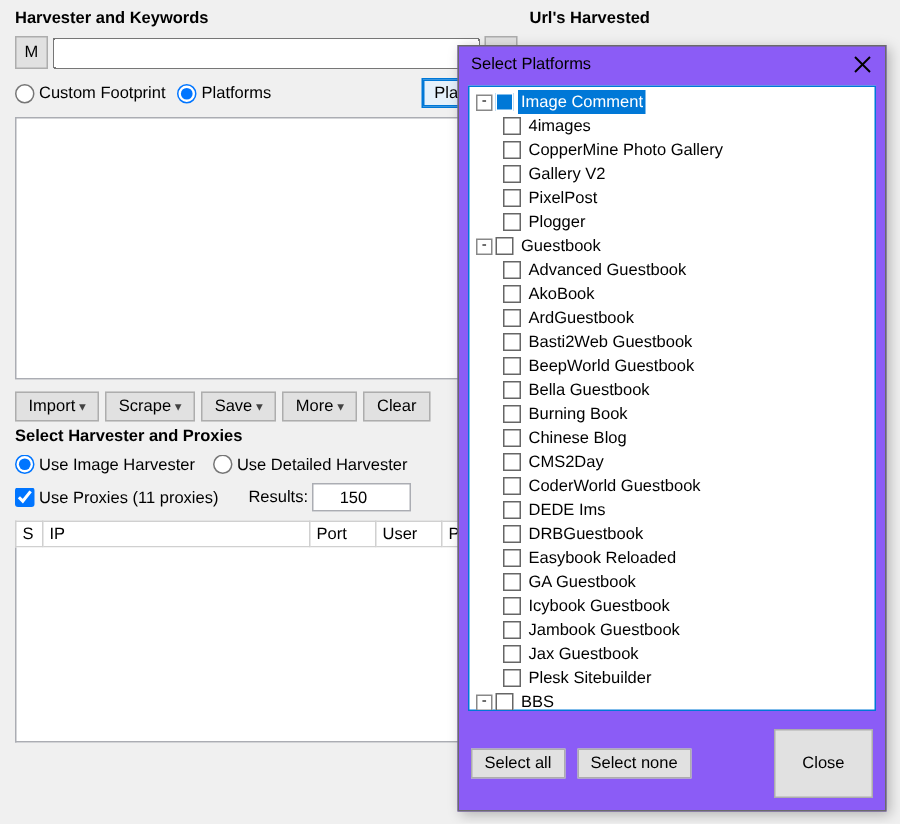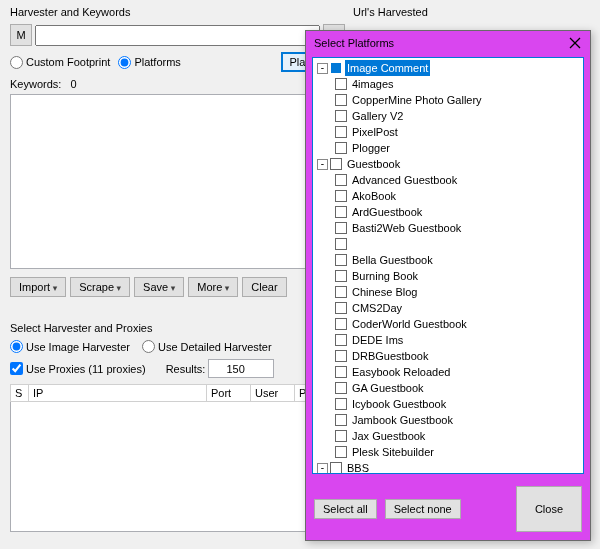--- a/index.html
+++ b/index.html
@@ -8,21 +8,21 @@
     font-family: Arial, sans-serif;
     font-size: 11px;
     background: #f0f0f0;
     color: #000;
     width: 600px;
     height: 549px;
     overflow: hidden;
     position: relative;
   }
   .panel-heading {
-    font-weight: normal;
+    font-weight: bold;
     font-size: 11px;
     padding: 4px 0 6px 0;
   }
   .left-col {
     position: absolute;
     left: 10px;
     top: 2px;
     width: 335px;
   }
   .right-col {
@@ -77,21 +77,21 @@
   .keywords-box {
     width: 100%;
     height: 175px;
     background: #fff;
     border: 1px solid #abadb3;
     margin-bottom: 8px;
   }
   .btn-row {
     display: flex;
     gap: 4px;
-    margin-bottom: 21px;
+    margin-bottom: 0;
   }
   .btn-drop::after { content: " ▾"; font-size: 9px; opacity: .7; }
 
   .harvester-panel .row3 {
     display:flex; gap:12px; align-items:center; margin-bottom:6px;
   }
   .harvester-panel .row4 {
     display:flex; gap:20px; align-items:center; margin-bottom:6px;
   }
   .results-input {
@@ -106,21 +106,21 @@
     background:#fff; border:1px solid #d0d0d0; text-align:left;
     font-weight:normal; padding:2px 4px; font-size:11px;
   }
   .tbl-wrap { height:130px; background:#fff; border:1px solid #abadb3; border-top:none; }
 
   
   .modal {
     position: absolute;
     left: 305px; top: 30px;
     width: 286px; height: 511px;
-    background: #d946ef;
+    background: #8b5cf6;
     border: 1px solid #6a6a6a;
     box-shadow: 2px 2px 8px rgba(0,0,0,.25);
     display:flex; flex-direction:column;
   }
   .modal-title {
     display:flex; align-items:center; justify-content:space-between;
     padding: 5px 8px 5px 8px;
     font-size:11px;
   }
   .close-x { width:14px; height:14px; stroke:#000; cursor:pointer; }
@@ -188,25 +188,20 @@
       <span>Custom Footprint</span>
     </label>
     <label class="radio-lbl">
       <input type="radio" name="fp" checked="" style="">
       <span>Platforms</span>
     </label>
     <span style="flex:1"></span>
     <button class="btn focus">Platforms</button>
   </div>
 
-  <div class="keywords-row">
-    <span>Keywords:</span>
-    <span>&nbsp;</span>
-    <span>0</span>
-  </div>
 
   <div class="keywords-box"></div>
 
   <div class="btn-row">
     <button class="btn btn-drop">Import</button>
     <button class="btn btn-drop">Scrape</button>
     <button class="btn btn-drop">Save</button>
     <button class="btn btn-drop">More</button>
     <button class="btn">Clear</button>
   </div>
@@ -306,20 +301,21 @@
         <div class="node indent1">
           <span class="chk"></span>
           <span class="lbl">ArdGuestbook</span>
         </div>
         <div class="node indent1">
           <span class="chk"></span>
           <span class="lbl">Basti2Web Guestbook</span>
         </div>
         <div class="node indent1">
           <span class="chk"></span>
+          <span class="lbl">BeepWorld Guestbook</span>
         </div>
         <div class="node indent1">
           <span class="chk"></span>
           <span class="lbl">Bella Guestbook</span>
         </div>
         <div class="node indent1">
           <span class="chk"></span>
           <span class="lbl">Burning Book</span>
         </div>
         <div class="node indent1">

